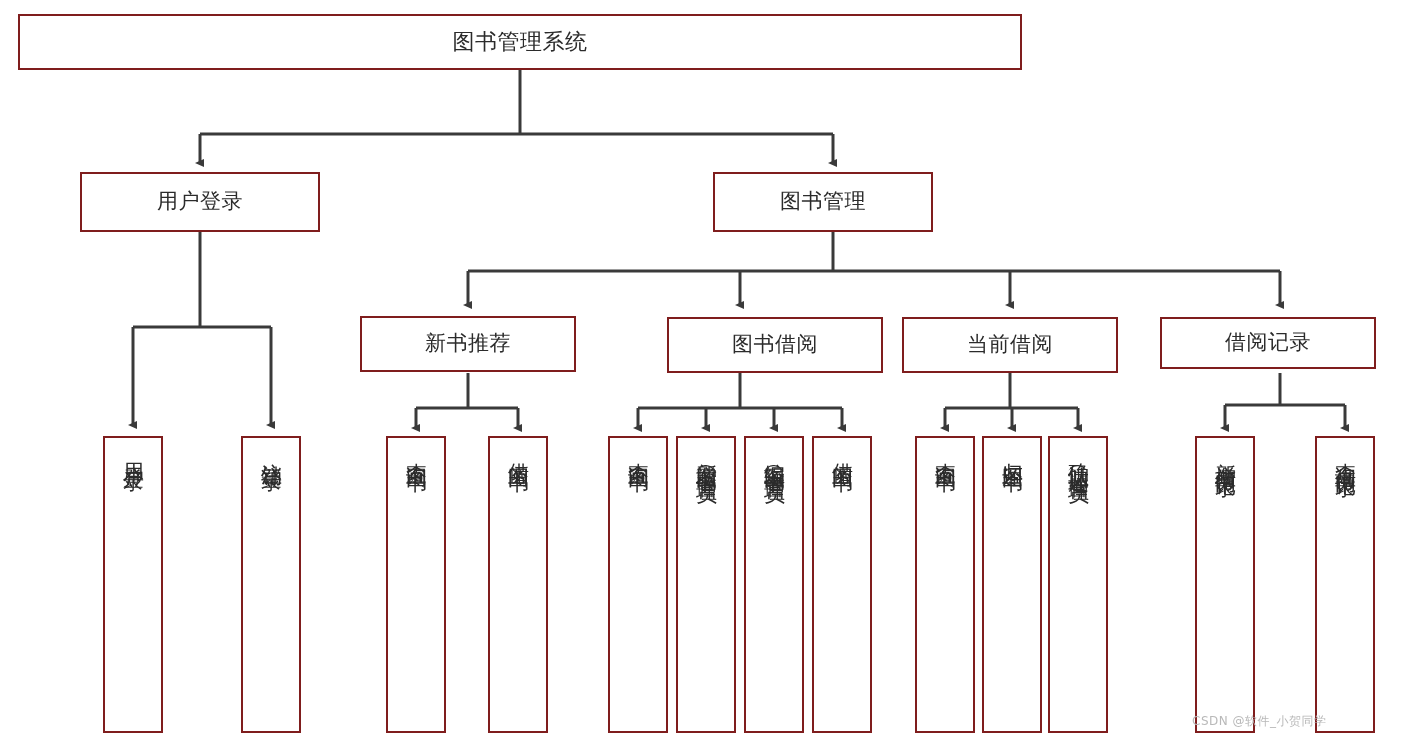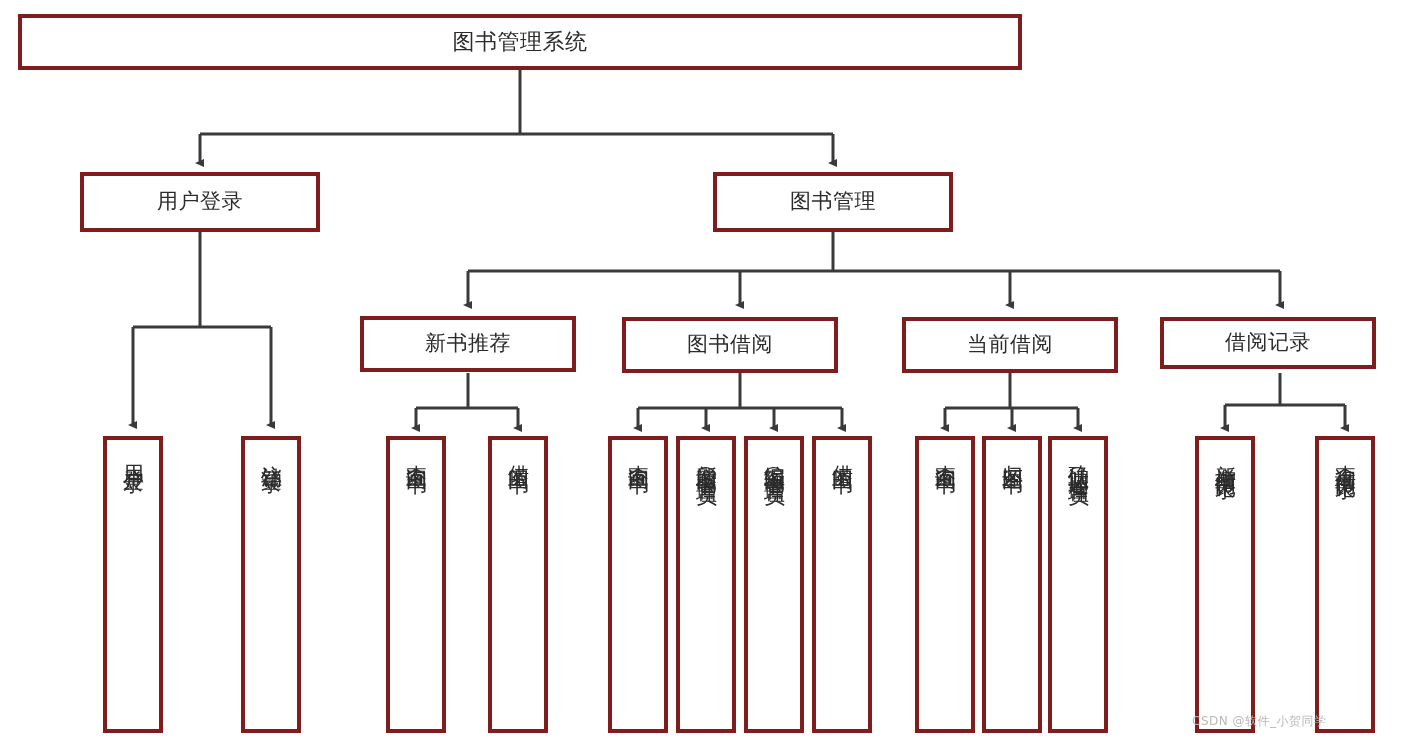--- a/index.html
+++ b/index.html
@@ -23,21 +23,21 @@
     left: 0;
     top: 0;
     width: 1405px;
     height: 747px;
     pointer-events: none;
   }
   .node {
     position: absolute;
     box-sizing: border-box;
     background: #ffffff;
-    border: 4px solid #7f1d1d;
+    border: 2px solid #7f1d1d;
     display: flex;
     align-items: center;
     justify-content: center;
     color: #2b2b2b;
     z-index: 2;
   }
   .node-label {
     display: block;
     line-height: 1.12;
     letter-spacing: 0.5px;
@@ -129,29 +129,29 @@
   </svg>
 
   <div class="node horiz root" style="left:18px; top:14px; width:1004px; height:56px;">
     <span class="node-label">图书管理系统</span>
   </div>
 
   <div class="node horiz" style="left:80px; top:172px; width:240px; height:60px;">
     <span class="node-label">用户登录</span>
   </div>
 
-  <div class="node horiz" style="left:713px; top:172px; width:240px; height:60px;">
+  <div class="node horiz" style="left:713px; top:172px; width:220px; height:60px;">
     <span class="node-label">图书管理</span>
   </div>
 
   <div class="node horiz" style="left:360px; top:316px; width:216px; height:56px;">
     <span class="node-label">新书推荐</span>
   </div>
 
-  <div class="node horiz" style="left:622px; top:317px; width:216px; height:56px;">
+  <div class="node horiz" style="left:667px; top:317px; width:216px; height:56px;">
     <span class="node-label">图书借阅</span>
   </div>
 
   <div class="node horiz" style="left:902px; top:317px; width:216px; height:56px;justify-content:center;">
     <span class="node-label">当前借阅</span>
   </div>
 
   <div class="node horiz" style="left:1136px; top:317px; width:216px; height:52px;margin-left:24px;">
     <span class="node-label">借阅记录</span>
   </div>

